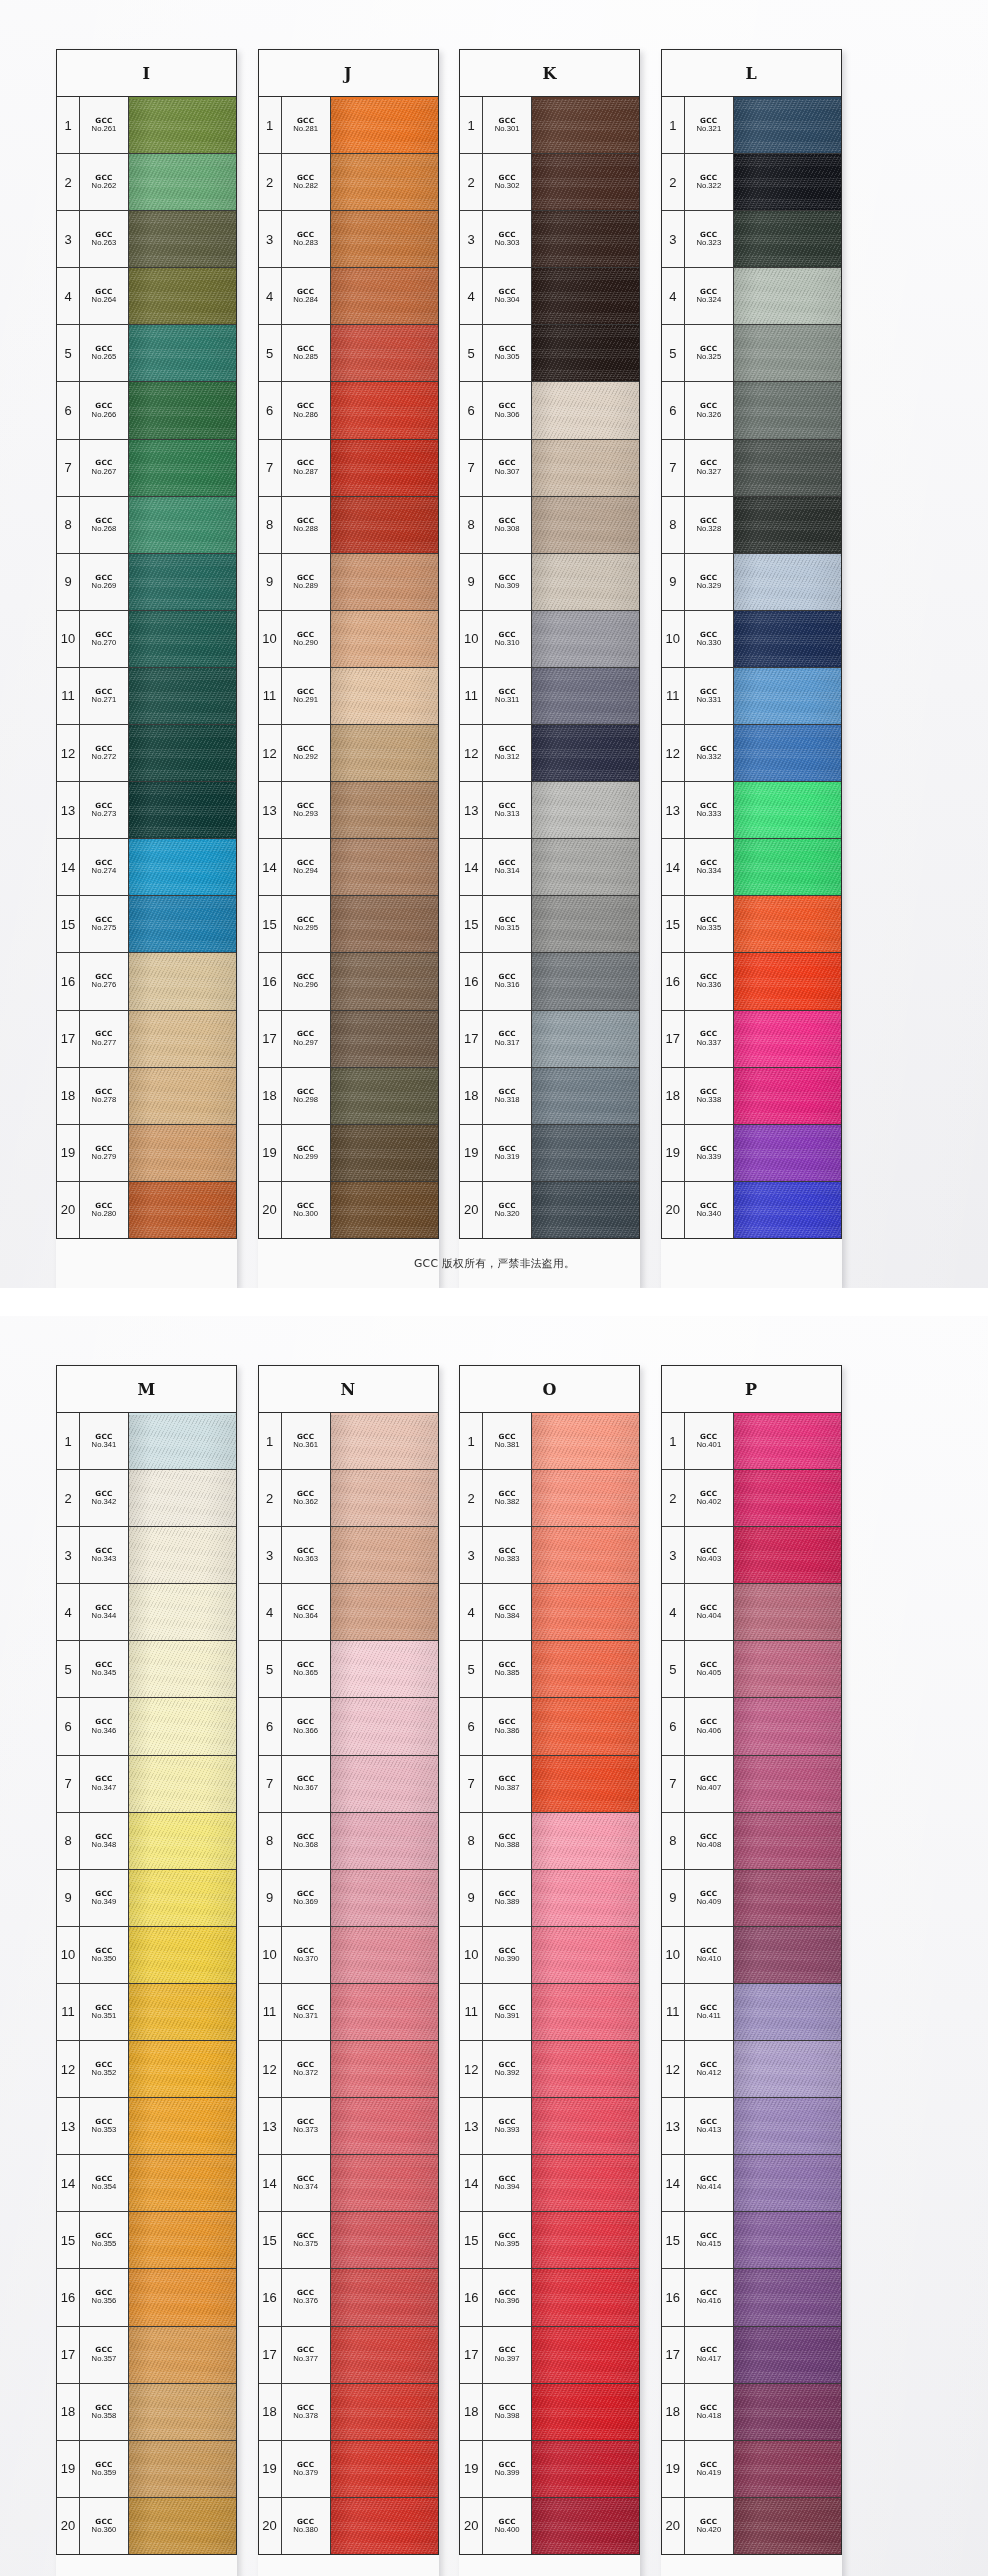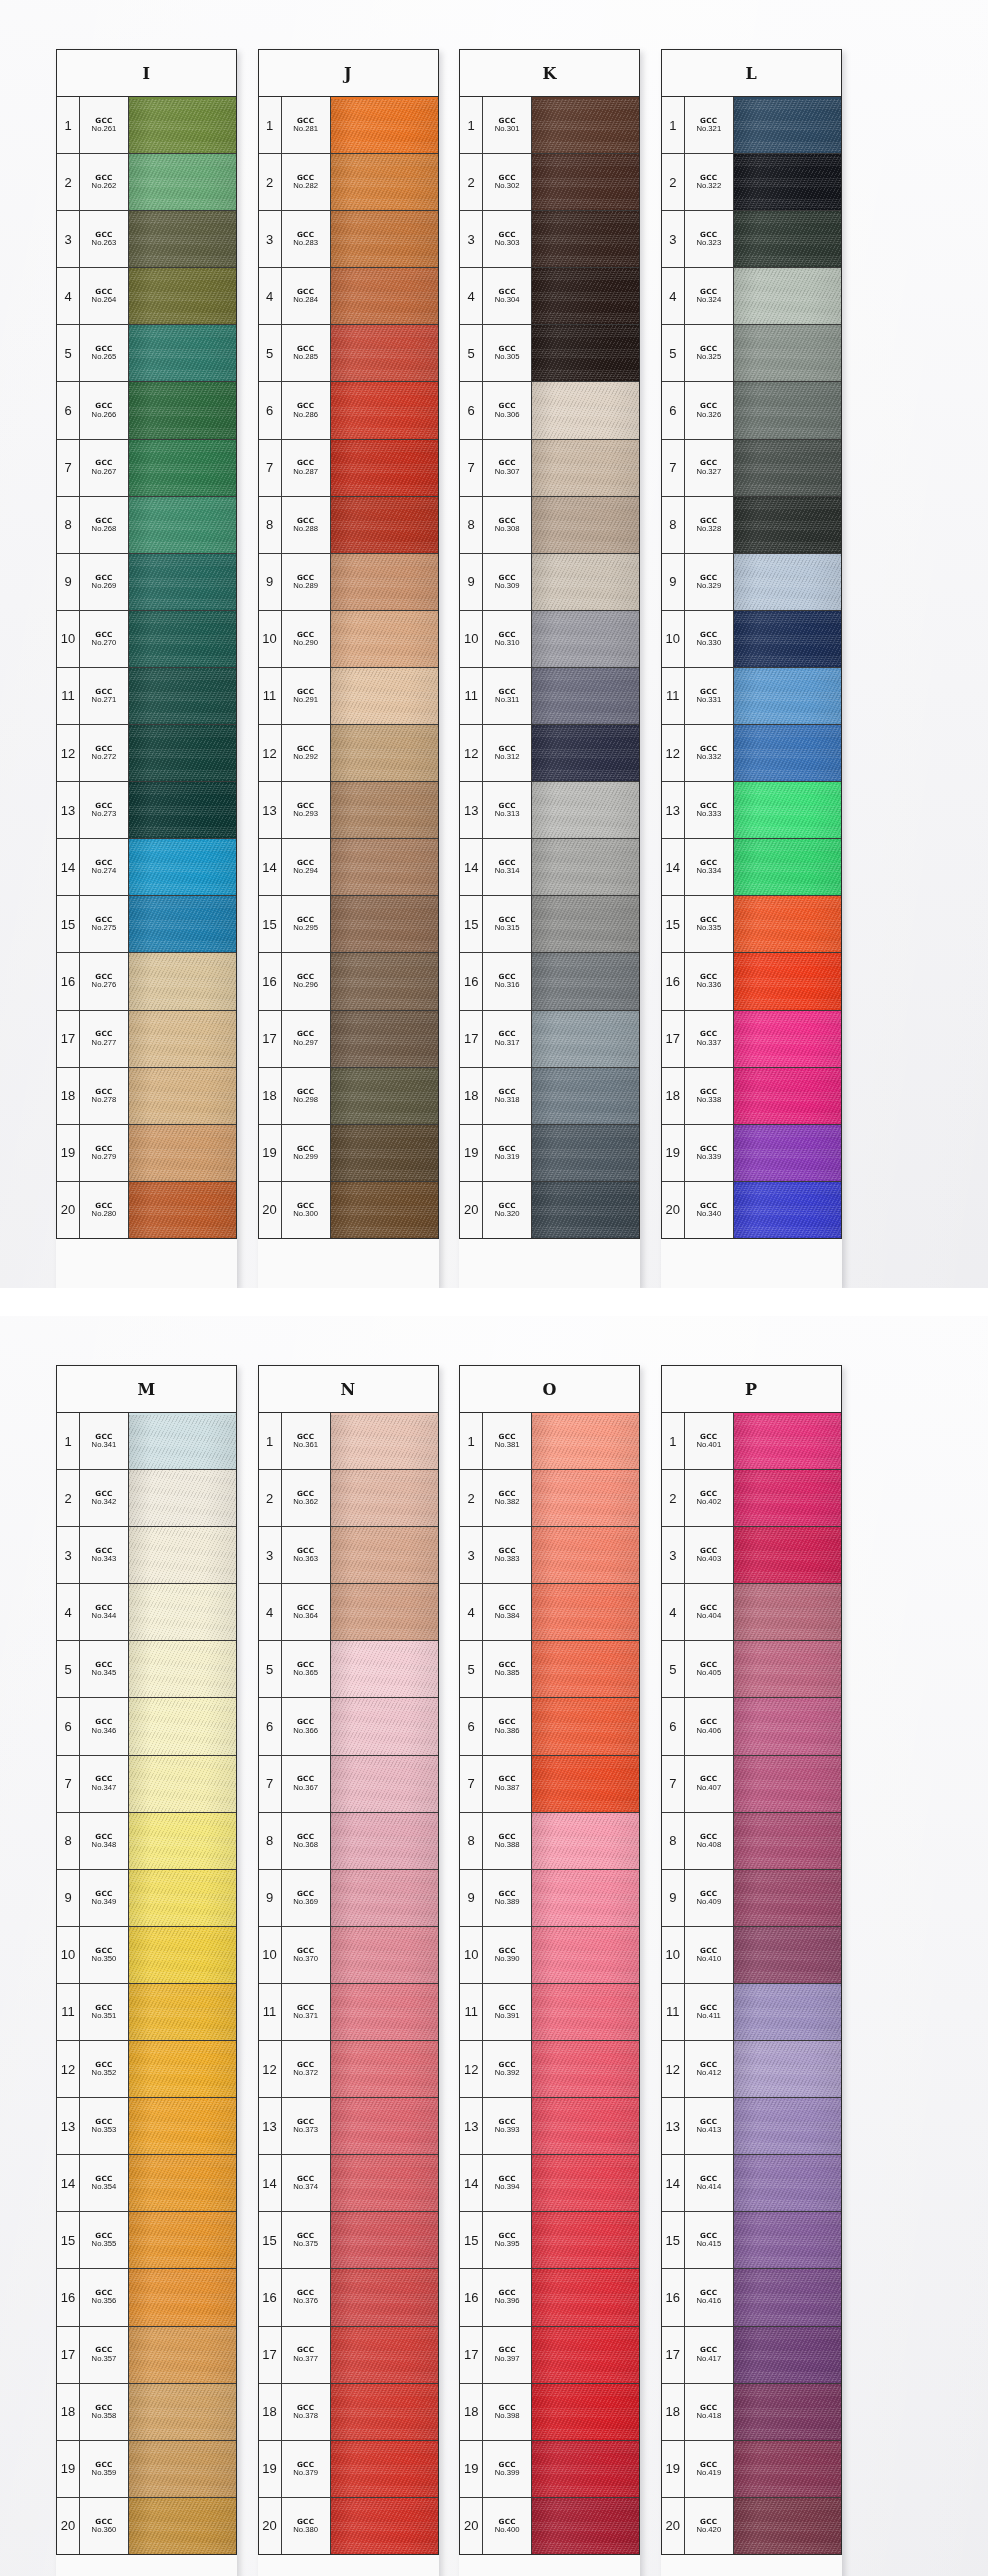--- a/index.html
+++ b/index.html
@@ -892,20 +892,21 @@
                 </div>
                 <div class="cell-swatch" style="background: rgb(59, 63, 208);"></div>
               </div>
             </div>
             <div class="swatch-spill">
               <div class="spill-fill" style="background: rgb(46, 74, 99);"></div>
             </div>
           </div>
         </div>
       </div>
+    <div class="panel-footer">GCC 版权所有，严禁非法盗用。</div>
   </div>
 
   <div class="gap-band"></div>
 
   <div class="panel" id="panel-2">
     <div class="panel-paper"></div>
     <div class="columns">
         <div class="color-column">
           <div class="col-inner">
             <div class="col-header">

